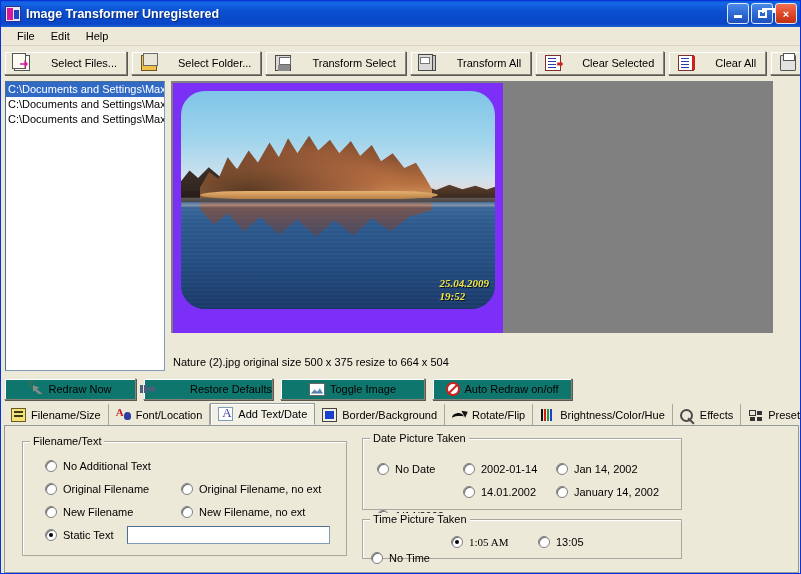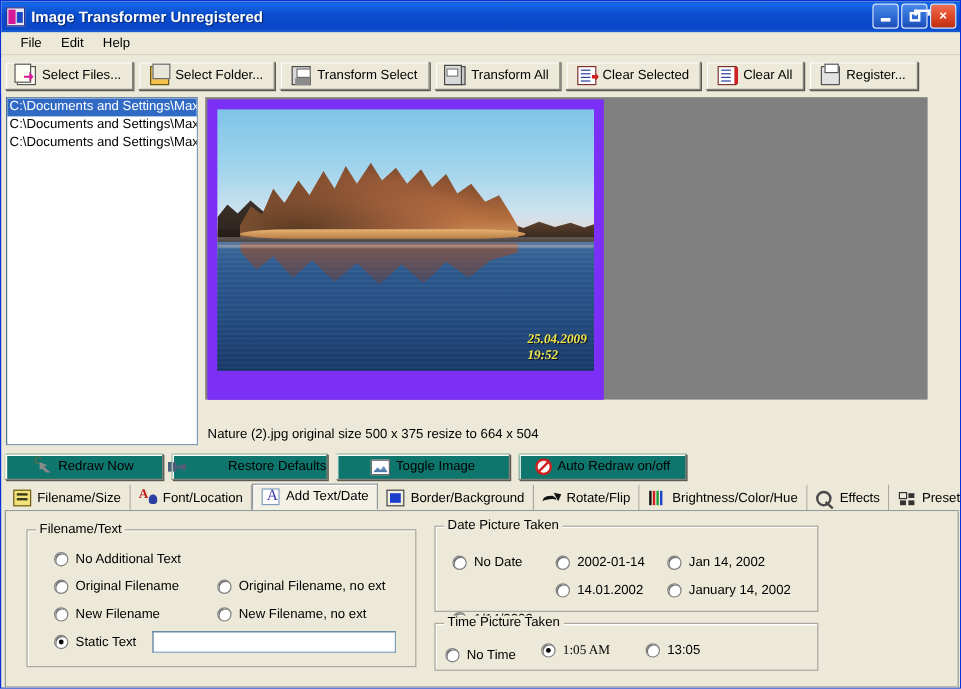--- a/index.html
+++ b/index.html
@@ -71,21 +71,21 @@
   #toolbar {
     position: absolute; left: 0; top: 47px; width: 799px; height: 30px;
     background: #ece9d8; display: flex; align-items: center; gap: 4px;
     padding: 0 3px;
   }
   .tbtn {
     height: 24px; background: #ece9d8;
     border: 1px solid #ece9d8;
     border-right-color: #848279; border-bottom-color: #848279;
     box-shadow: 1px 1px 0 #5a5850, inset 1px 1px 0 #ffffff;
-    display: flex; align-items: center; gap: 5px;
+    display: flex; align-items: center; gap: 21px;
     padding: 0 9px; white-space: nowrap; font-size: 11px; color: #000;
     cursor: default;
   }
   .tbtn .lbl { line-height: 1; }
   .ticon { width: 16px; height: 16px; flex: none; position: relative; }
 
   
   .ic-files { background: #fdfcf3; border: 1px solid #555; }
   .ic-files::before { content:""; position:absolute; left:-3px; top:-3px; width:12px; height:14px; background:#fdfcf3; border:1px solid #555; }
   .ic-files::after { content:""; position:absolute; left:5px; top:4px; width:8px; height:8px; background:#d6199b; clip-path: polygon(0 40%,55% 40%,55% 0,100% 50%,55% 100%,55% 60%,0 60%); }
@@ -130,20 +130,21 @@
     position: absolute; left: 172px; top: 82px; width: 330px; height: 250px;
     border: 8px solid #7b2ff7;
     background: #7b2ff7;
     overflow: hidden;
   }
   #photo {
     position: absolute; left: 0; top: 0; width: 314px; height: 218px;
     overflow: hidden;
     background:
       linear-gradient(180deg,#7fc4e8 0%, #9fd4ec 22%, #cfe2ee 40%, #e4d9d6 47%, #8aa8c8 52%, #4f7fb0 60%, #2f5f96 78%, #1a3f74 100%);
+    border-radius: 24px;
   }
   
   #photo .farshore {
     position:absolute; left:0; top:46%; width:100%; height:5%;
     background: linear-gradient(180deg,#6a5a52,#3d3530);
     opacity:.85;
   }
   
   #photo .island {
     position:absolute; left:6%; top:18%; width:74%; height:31%;
@@ -508,21 +509,21 @@
       </div>
       <div class="radio" style="left:193px; top:47px;">
         <span class="rbox"></span>
         <span>January 14, 2002</span>
       </div>
     </div>
 
     <div class="groupbox" id="gb-time">
       <span class="gb-title">Time Picture Taken</span>
 
-      <div class="radio" style="left:8px; top:20px;">
+      <div class="radio" style="left:8px; top:32px;">
         <span class="rbox"></span>
         <span>No Time</span>
       </div>
       <div class="radio checked" style="left:88px; top:16px;font-family:Liberation Serif, serif;">
         <span class="rbox"></span>
         <span>1:05 AM</span>
       </div>
       <div class="radio" style="left:175px; top:16px;">
         <span class="rbox"></span>
         <span>13:05</span>

